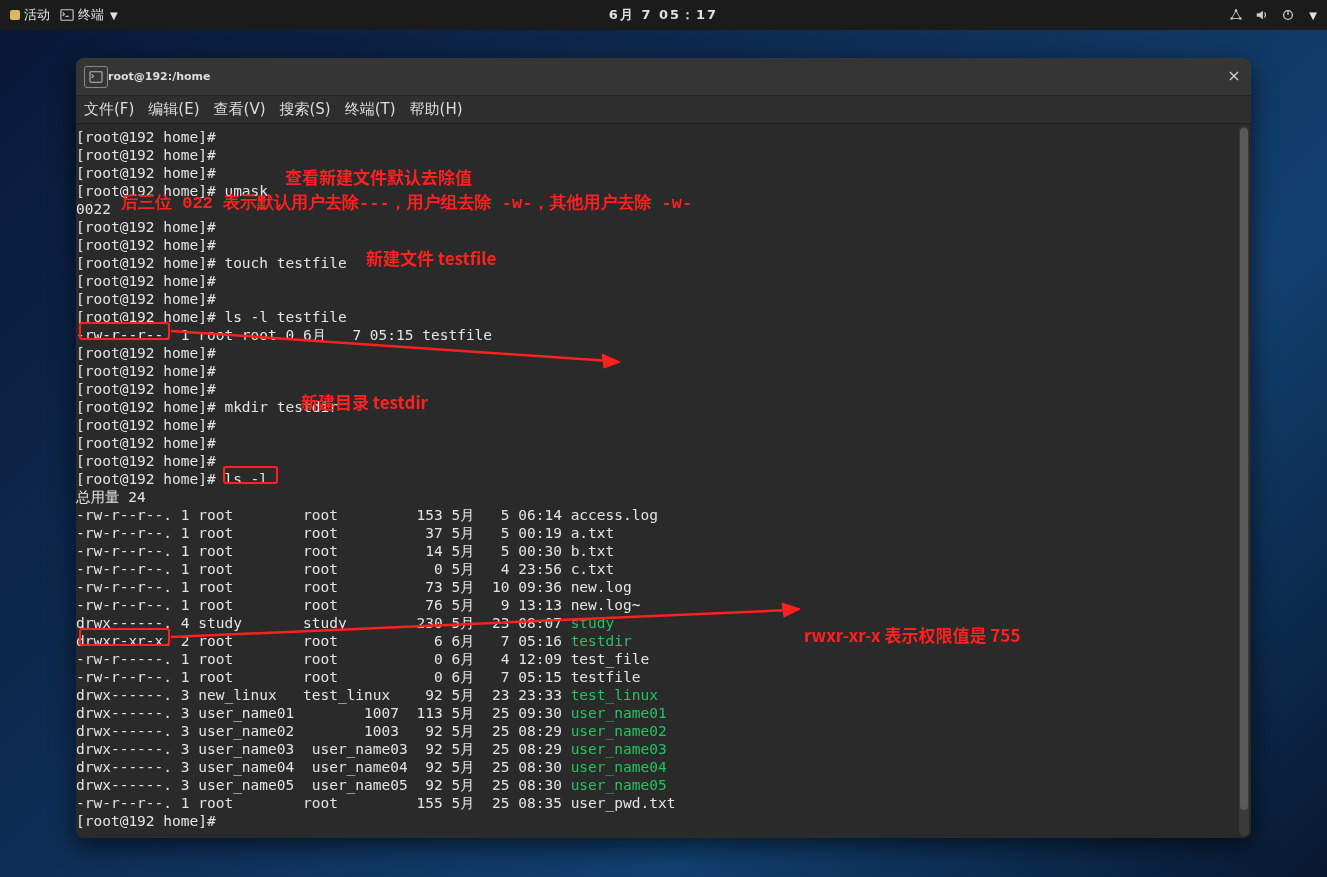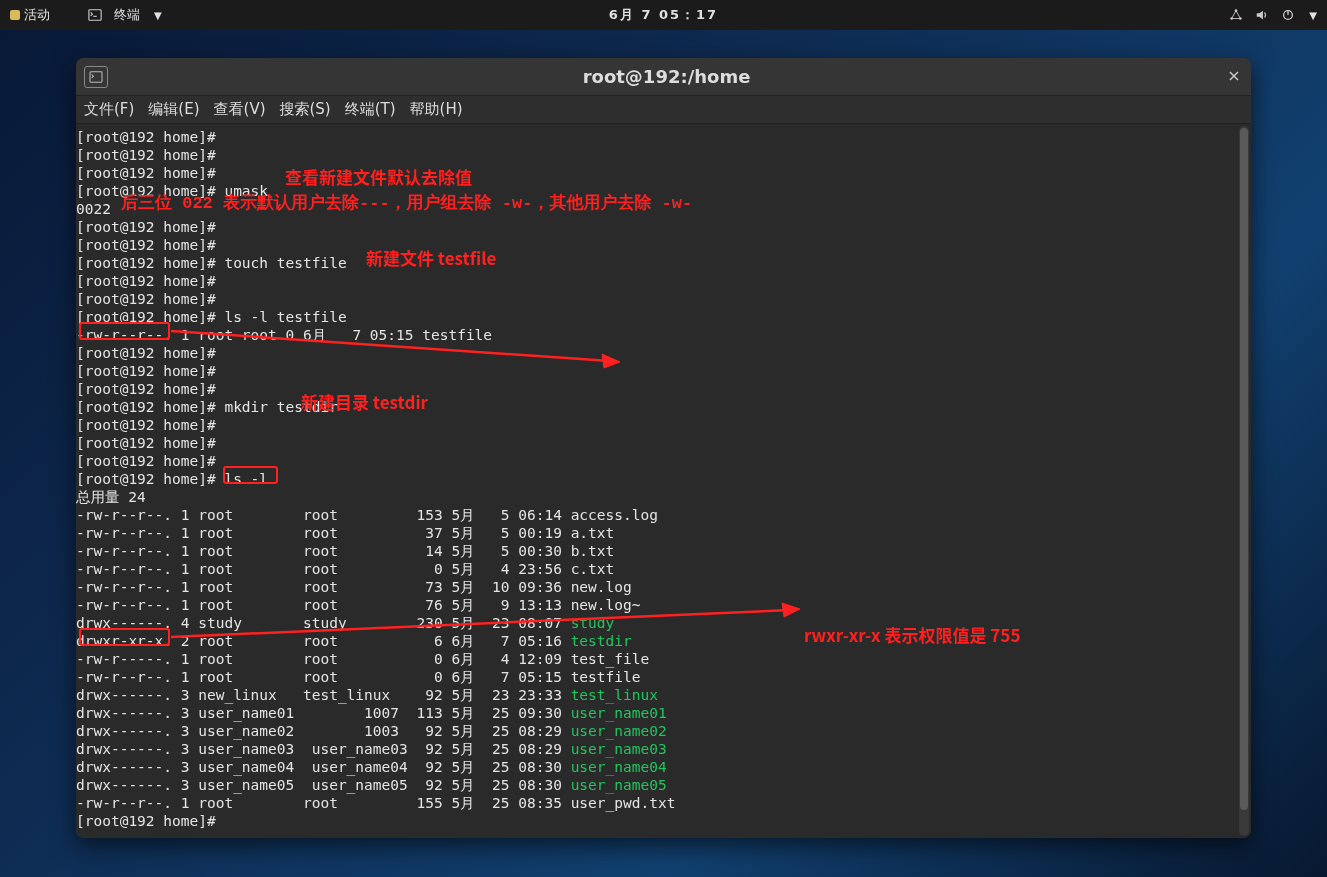--- a/index.html
+++ b/index.html
@@ -16,21 +16,21 @@
   color: #e0e0e0;
   display: flex;
   align-items: center;
   font-size: 13px;
   padding: 4px 10px;
   position: relative;
 }
 .topbar-left { display: flex; align-items: center; gap: 10px; }
 .activities { display: flex; align-items: center; gap: 4px; cursor: pointer; }
 .activities .dot { width: 10px; height: 10px; background: #d9b95a; border-radius: 2px; display: inline-block; }
-.app-indicator { display: flex; align-items: center; gap: 12px; cursor: pointer; margin-left: 28px; }
+.app-indicator { display: flex; align-items: center; gap: 4px; cursor: pointer; }
 .app-indicator svg { width: 14px; height: 14px; }
 .topbar-center { position: absolute; left: 50%; transform: translateX(-50%); font-weight: bold; letter-spacing: 2px; }
 .topbar-right { margin-left: auto; display: flex; align-items: center; gap: 12px; }
 .topbar-right svg { width: 14px; height: 14px; }
 .down-caret { font-size: 10px; margin-left: 2px; }
 
 
 .terminal-window {
   position: absolute;
   left: 76px;
@@ -53,22 +53,22 @@
   position: relative;
   border-bottom: 1px solid #232323;
 }
 .titlebar-icon {
   width: 24px; height: 22px;
   border: 1px solid #888; border-radius: 3px;
   display: flex; align-items: center; justify-content: center;
   font-size: 10px; color: #ccc;
 }
 .titlebar-title {
-  flex: 1; text-align: center;
-  color: #ddd; font-size: 18px; font-weight: bold;
+  flex: 1; text-align: left;
+  color: #ddd; font-size: 11px; font-weight: bold;
 }
 .titlebar-close {
   width: 18px; height: 18px;
   color: #ccc; font-size: 16px; line-height: 16px;
   text-align: center; cursor: pointer;
 }
 .menubar {
   height: 28px; background: #2e2e2e;
   display: flex; align-items: center;
   padding: 0 8px; gap: 14px;

